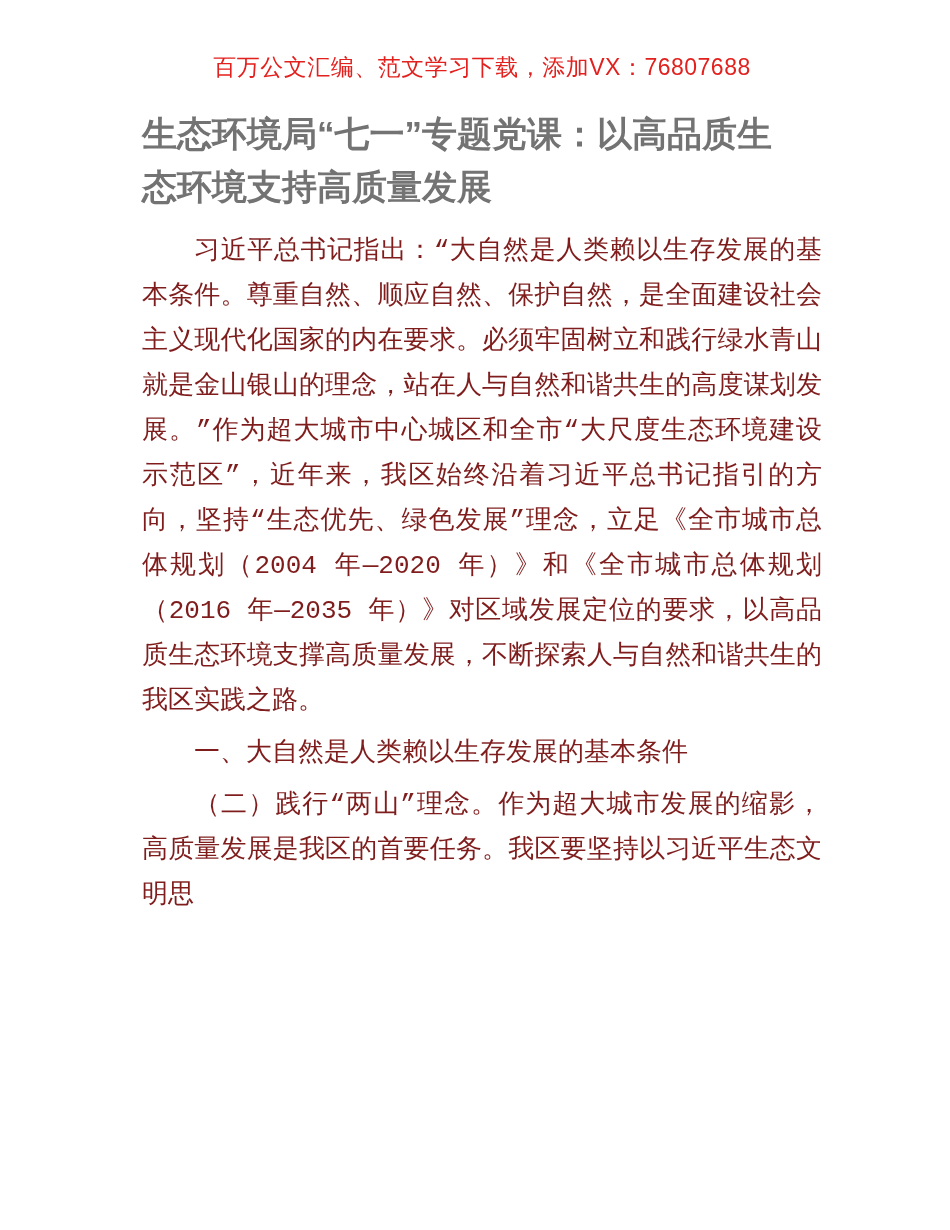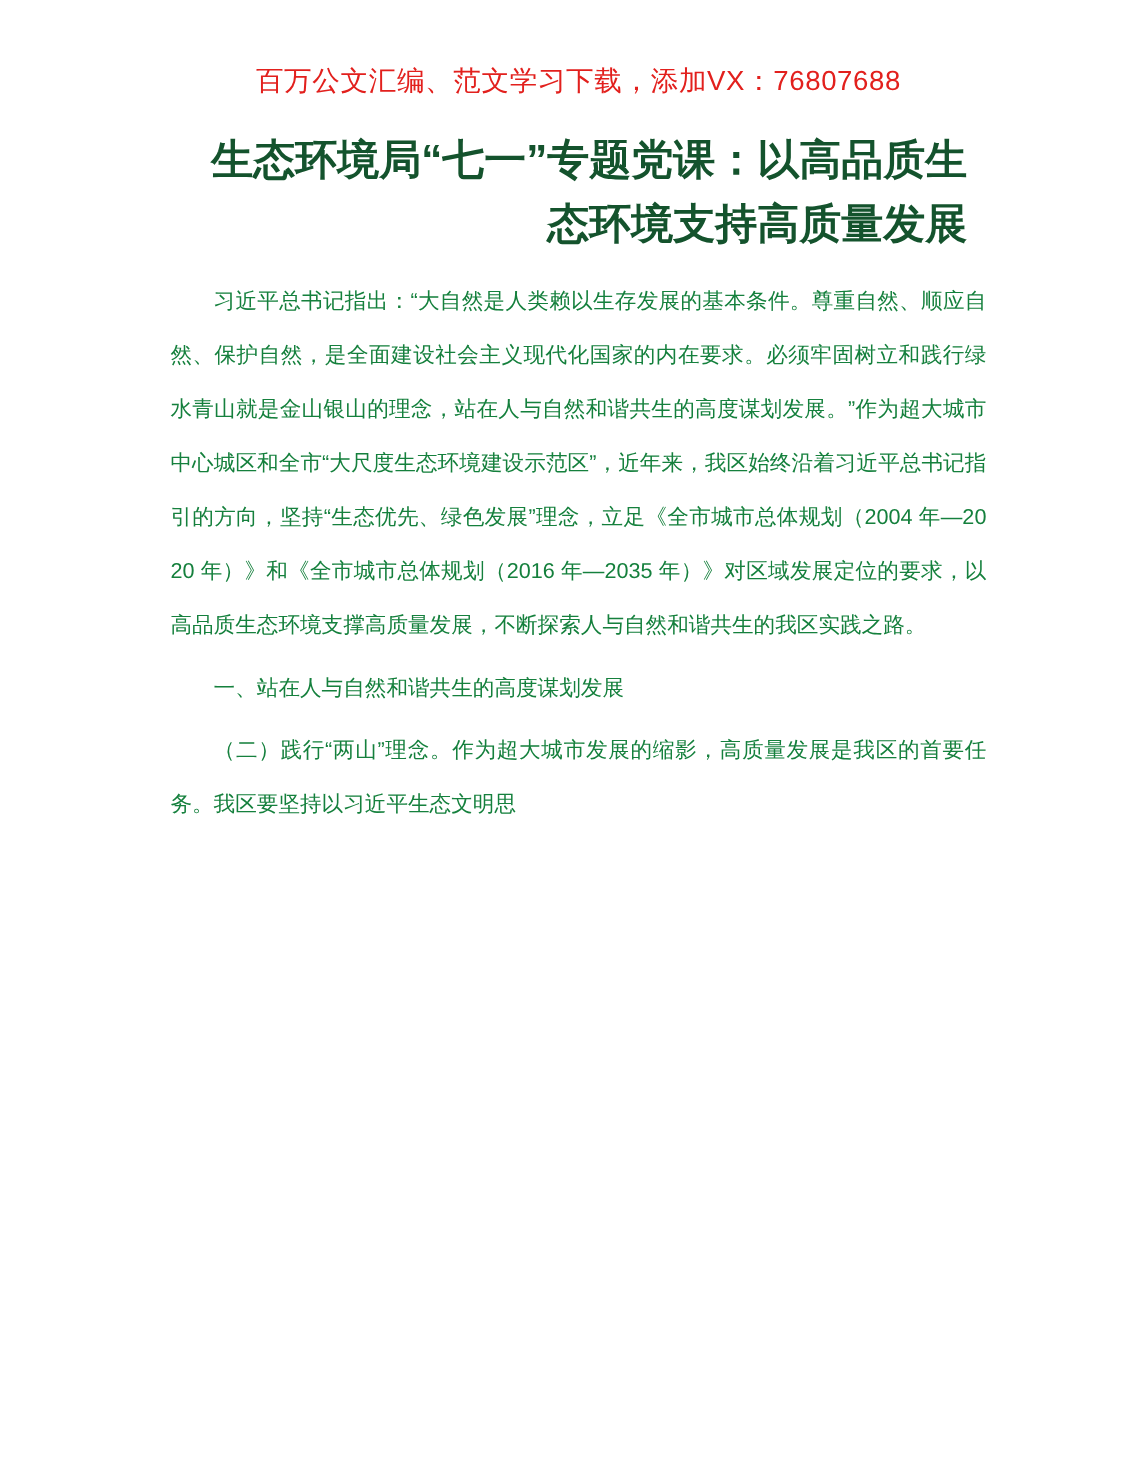--- a/index.html
+++ b/index.html
@@ -26,48 +26,49 @@
       line-height: 30px;
       text-align: center;
       font-weight: 400;
       letter-spacing: 0.5px;
       white-space: nowrap;
     }
     .doc-title {
       font-size: 35px;
       line-height: 53px;
       font-weight: 700;
-      text-align: right;
+      text-align: left;
       margin: 25px 16px 16px 0;
-      color: #14532d;
+      color: #737373;
     }
     .para {
-      font-size: 18px;
+      font-size: 26px;
       line-height: 45px;
       text-align: justify;
       text-justify: inter-ideograph;
       text-indent: 2em;
       margin: 0 0 7px 0;
-      color: #15803d;
+      color: #7f1d1d;
       word-break: break-all;
+      font-family: Liberation Mono, monospace;
     }
     .para.heading {
       font-weight: 400;
     }
   </style>
 </head>
 <body style="background: rgb(255, 255, 255);">
 
 <div class="page">
 
   <div class="watermark" style="color: rgb(226, 32, 29);">百万公文汇编、范文学习下载，添加VX：76807688</div>
 
   <h1 class="doc-title">生态环境局“七一”专题党课：以高品质生态环境支持高质量发展</h1>
 
   <p class="para">习近平总书记指出：“大自然是人类赖以生存发展的基本条件。尊重自然、顺应自然、保护自然，是全面建设社会主义现代化国家的内在要求。必须牢固树立和践行绿水青山就是金山银山的理念，站在人与自然和谐共生的高度谋划发展。”作为超大城市中心城区和全市“大尺度生态环境建设示范区”，近年来，我区始终沿着习近平总书记指引的方向，坚持“生态优先、绿色发展”理念，立足《全市城市总体规划（2004 年—2020 年）》和《全市城市总体规划（2016 年—2035 年）》对区域发展定位的要求，以高品质生态环境支撑高质量发展，不断探索人与自然和谐共生的我区实践之路。</p>
 
-  <p class="para heading">一、站在人与自然和谐共生的高度谋划发展</p>
+  <p class="para heading">一、大自然是人类赖以生存发展的基本条件</p>
 
 
 
   <p class="para">（二）践行“两山”理念。作为超大城市发展的缩影，高质量发展是我区的首要任务。我区要坚持以习近平生态文明思</p>
 
 </div>
 
 </body></html>

